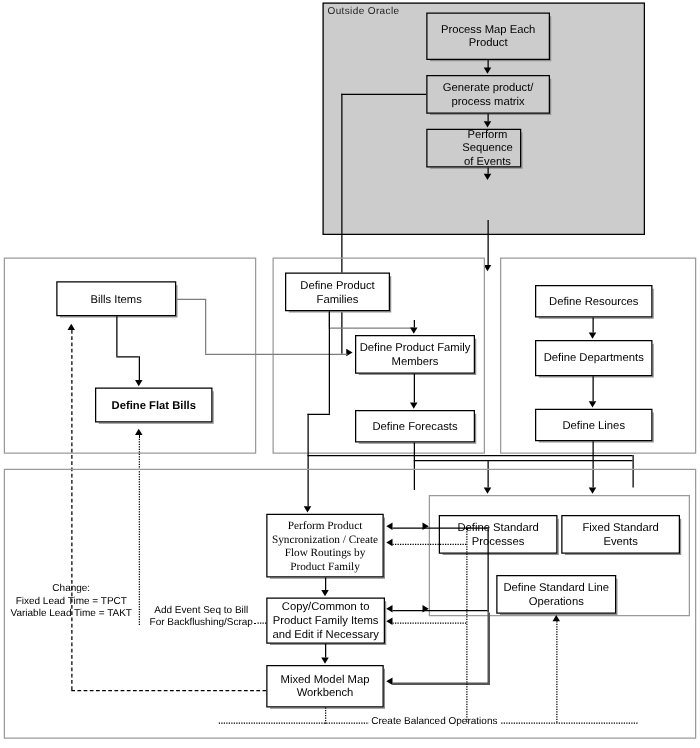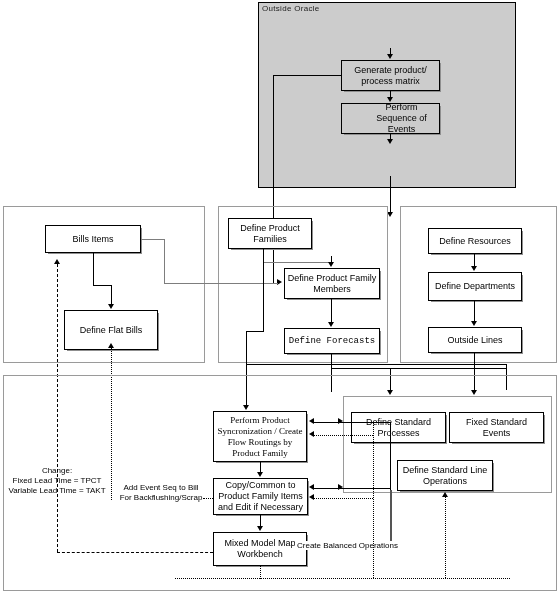--- a/index.html
+++ b/index.html
@@ -32,82 +32,83 @@
   .cap{position:absolute;font-size:8px;color:#000;background:#fff;padding:0 2px;white-space:nowrap;}
 </style>
 </head>
 <body>
 
 <div id="canvas">
 
   <div class="gray-panel" style="left:258px;top:2px;width:258px;height:186px;"></div>
   <div class="gray-label" style="left:262px;top:4px;">Outside Oracle</div>
 
+  <div class="node on-gray" style="left:341px;top:10px;width:99px;height:38px;">Process Map Each Product</div>
   <div class="node on-gray" style="left:341px;top:60px;width:99px;height:31px;">Generate product/ process matrix</div>
-  <div class="node on-gray" style="left:341px;top:103px;width:99px;height:31px;padding-left:24px;">Perform Sequence of Events</div>
+  <div class="node on-gray" style="left:341px;top:103px;width:76px;height:31px;padding-left:24px;">Perform Sequence of Events</div>
 
   <div class="ln v" style="left:390px;top:48px;height:7px;"></div>
   <div class="arr down" style="left:387px;top:54px;"></div>
   <div class="ln v" style="left:390px;top:91px;height:6px;"></div>
   <div class="arr down" style="left:387px;top:97px;"></div>
   <div class="ln v" style="left:390px;top:134px;height:5px;"></div>
   <div class="arr down" style="left:387px;top:139px;"></div>
 
   <div class="ln v" style="left:390px;top:176px;height:36px;"></div>
   <div class="arr down" style="left:387px;top:212px;"></div>
 
   <div class="ln h" style="left:273px;top:75px;width:68px;"></div>
   <div class="ln v" style="left:273px;top:75px;height:208px;"></div>
   <div class="arr right" style="left:277px;top:279px;"></div>
 
   <div class="panel" style="left:3px;top:206px;width:202px;height:157px;"></div>
   <div class="panel" style="left:218px;top:206px;width:170px;height:157px;"></div>
   <div class="panel" style="left:400px;top:206px;width:157px;height:157px;"></div>
 
   <div class="node" style="left:45px;top:225px;width:96px;height:28px;">Bills Items</div>
-  <div class="node" style="left:64px;top:310px;width:94px;height:40px;">Define Flat Bills</div>
+  <div class="node" style="left:76px;top:310px;width:94px;height:28px;font-weight:bold;">Define Flat Bills</div>
 
   <div class="ln v" style="left:93px;top:253px;height:32px;"></div>
   <div class="ln h" style="left:93px;top:285px;width:18px;"></div>
   <div class="ln v" style="left:111px;top:285px;height:19px;"></div>
   <div class="arr down" style="left:108px;top:304px;"></div>
 
   <div class="lng h" style="left:141px;top:239px;width:23px;"></div>
   <div class="lng v" style="left:164px;top:239px;height:44px;"></div>
   <div class="lng h" style="left:164px;top:283px;width:114px;"></div>
 
   <div class="dash-v" style="left:57px;top:264px;height:288px;"></div>
   <div class="arr up" style="left:54px;top:259px;"></div>
 
   <div class="dot-v" style="left:111px;top:348px;height:152px;"></div>
   <div class="arr up" style="left:108px;top:343px;"></div>
 
   <div class="node" style="left:228px;top:218px;width:84px;height:31px;">Define Product Families</div>
   <div class="node" style="left:284px;top:268px;width:96px;height:31px;">Define Product Family Members</div>
-  <div class="node" style="left:284px;top:328px;width:96px;height:26px;font-family:Liberation Mono, monospace;">Define Forecasts</div>
+  <div class="node" style="left:284px;top:328px;width:96px;height:26px;">Define Forecasts</div>
 
   <div class="lng v" style="left:263px;top:249px;height:13px;"></div>
   <div class="lng h" style="left:263px;top:262px;width:68px;"></div>
   <div class="ln v" style="left:331px;top:256px;height:6px;"></div>
   <div class="arr down" style="left:328px;top:262px;"></div>
 
   <div class="ln v" style="left:331px;top:299px;height:23px;"></div>
   <div class="arr down" style="left:328px;top:322px;"></div>
 
   <div class="ln v" style="left:263px;top:249px;height:82px;"></div>
   <div class="ln h" style="left:246px;top:331px;width:18px;"></div>
   <div class="ln v" style="left:246px;top:331px;height:74px;"></div>
   <div class="arr down" style="left:243px;top:405px;"></div>
 
   <div class="ln v" style="left:331px;top:354px;height:38px;"></div>
   <div class="ln h" style="left:331px;top:368px;width:175px;"></div>
 
   <div class="node" style="left:428px;top:228px;width:94px;height:26px;">Define Resources</div>
   <div class="node" style="left:428px;top:272px;width:94px;height:29px;">Define Departments</div>
-  <div class="node" style="left:428px;top:327px;width:94px;height:26px;">Outside Lines</div>
+  <div class="node" style="left:428px;top:327px;width:94px;height:26px;">Define Lines</div>
 
   <div class="ln v" style="left:474px;top:254px;height:12px;"></div>
   <div class="arr down" style="left:471px;top:266px;"></div>
   <div class="ln v" style="left:474px;top:301px;height:20px;"></div>
   <div class="arr down" style="left:471px;top:321px;"></div>
 
   <div class="ln v" style="left:474px;top:353px;height:37px;"></div>
   <div class="arr down" style="left:471px;top:390px;"></div>
 
   <div class="ln h" style="left:246px;top:364px;width:260px;"></div>
@@ -141,21 +142,21 @@
   <div class="arr right" style="left:338px;top:484px;"></div>
 
   <div class="lng v thick" style="left:390px;top:490px;height:57px;width:2px;"></div>
   <div class="lng h thick" style="left:314px;top:546px;width:78px;height:2px;"></div>
   <div class="arr left" style="left:309px;top:542px;"></div>
 
   <div class="dot-v" style="left:260px;top:566px;height:13px;"></div>
   <div class="dot-h" style="left:175px;top:578px;width:335px;"></div>
   <div class="dot-v" style="left:445px;top:497px;height:81px;"></div>
   <div class="arr up" style="left:442px;top:492px;"></div>
-  <div class="cap" style="left:295px;top:541px;">Create Balanced Operations</div>
+  <div class="cap" style="left:295px;top:572px;">Create Balanced Operations</div>
 
   <div class="dot-v" style="left:373px;top:422px;height:156px;"></div>
   <div class="dot-h" style="left:314px;top:435px;width:59px;"></div>
   <div class="arr left" style="left:309px;top:431px;"></div>
   <div class="dot-h" style="left:314px;top:498px;width:59px;"></div>
   <div class="arr left" style="left:309px;top:494px;"></div>
 
   <div class="dot-h" style="left:203px;top:498px;width:10px;"></div>
 
   <div class="dash-h" style="left:57px;top:552px;width:156px;"></div>

